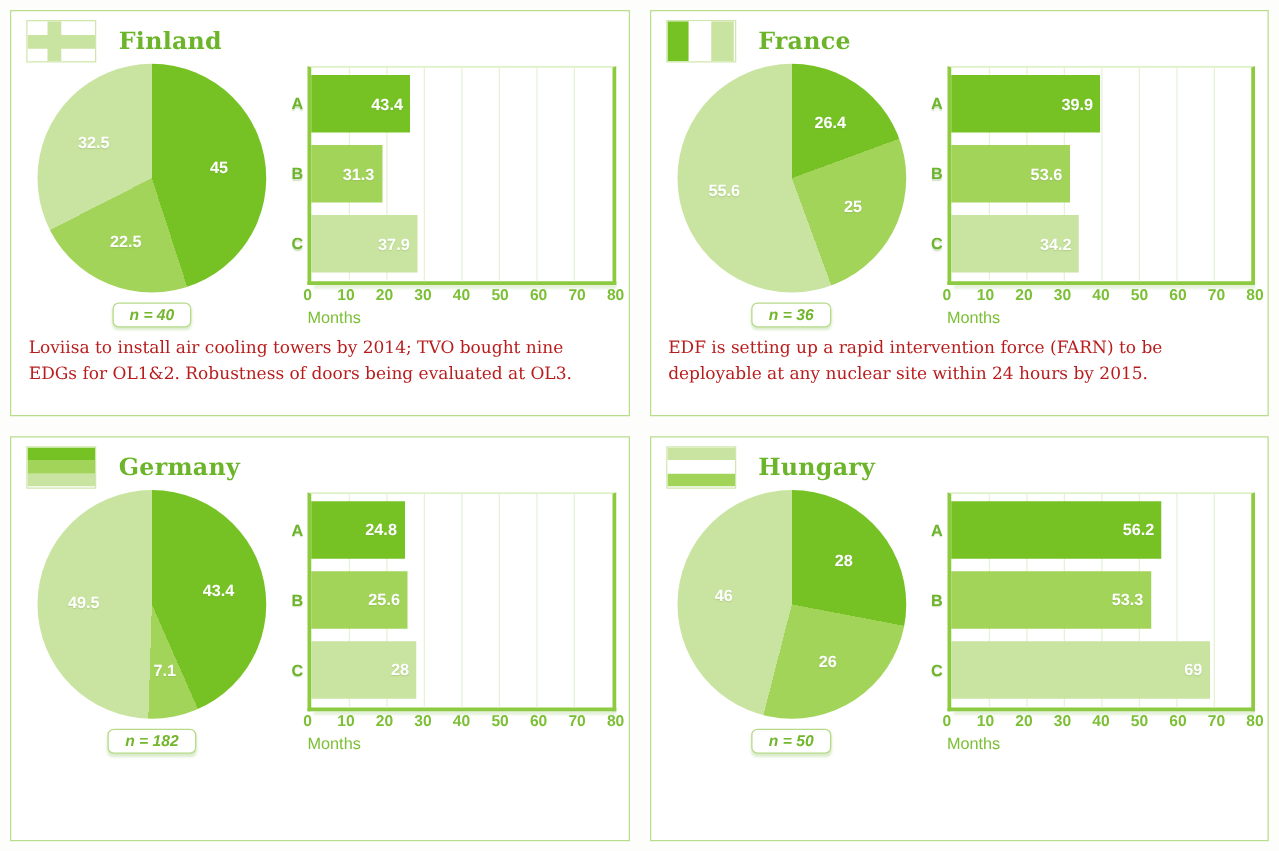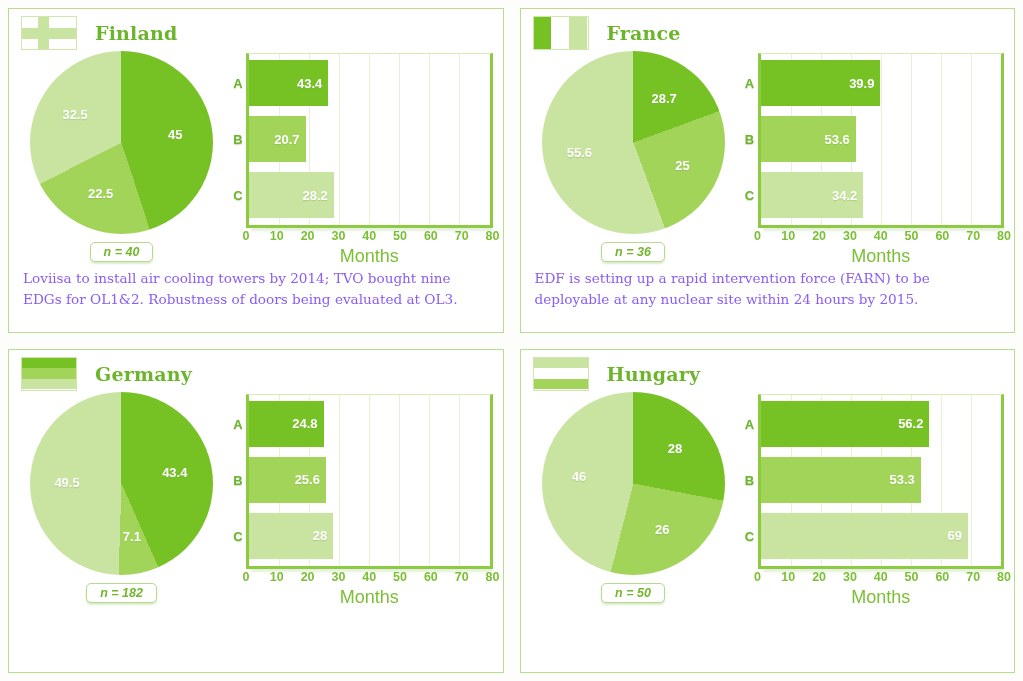--- a/index.html
+++ b/index.html
@@ -137,33 +137,33 @@
   }
   .tick{
     position:absolute;
     transform:translateX(-50%);
     font-size:12.5px;
     color:#7bbf35;
     font-weight:600;
     top:1px;
   }
   .axname{
-    text-align:center;
-    font-size:18px;
+    text-align:left;
+    font-size:13px;
     color:#7bbf35;
     margin-left:22px;
     margin-top:1px;
   }
   
   .caption{
     padding:6px 14px 0 14px;
     font-family:"DejaVu Serif","Liberation Serif",serif;
     font-size:13.6px;
     line-height:1.52;
-    color:#8b5cf6;
+    color:#b91c1c;
   }
 </style>
 </head>
 <body>
 
 <div class="grid" id="grid">
     <div class="panel">
       <div class="phead">
         <span class="flag">
           <span class="crossv" style="left:16px;width:11px;background:#c9e4a0"></span>
@@ -187,25 +187,25 @@
             <span class="gl" style="left:37.5%"></span>
             <span class="gl" style="left:50%"></span>
             <span class="gl" style="left:62.5%"></span>
             <span class="gl" style="left:75%"></span>
             <span class="gl" style="left:87.5%"></span>
             <div class="bar" style="top:6px;width:33.00%;background:#76c224">
               <span>43.4</span>
               <span class="rowlbl" style="top:50%">A</span>
             </div>
             <div class="bar" style="top:62px;width:23.50%;background:#a3d45a">
-              <span>20.7</span>
+              <span>31.3</span>
               <span class="rowlbl" style="top:50%">B</span>
             </div>
             <div class="bar" style="top:118px;width:35.25%;background:#c9e4a0">
-              <span>28.2</span>
+              <span>37.9</span>
               <span class="rowlbl" style="top:50%">C</span>
             </div>
           </div>
           <div class="ticks">
             <span class="tick" style="left:0.00%">0</span>
             <span class="tick" style="left:12.50%">10</span>
             <span class="tick" style="left:25.00%">20</span>
             <span class="tick" style="left:37.50%">30</span>
             <span class="tick" style="left:50.00%">40</span>
             <span class="tick" style="left:62.50%">50</span>
@@ -223,21 +223,21 @@
         <span class="flag">
           <span class="vb" style="left:0;width:33.33%;background:#76c224"></span>
           <span class="vb" style="left:33.33%;width:33.33%;background:#ffffff"></span>
           <span class="vb" style="left:66.66%;width:33.34%;background:#c9e4a0"></span>
         </span>
         <span class="ctitle">France</span>
       </div>
       <div class="pbody">
         <div class="pieWrap">
           <div class="pie" style="background:conic-gradient(from 0deg, #76c224 0.000deg 69.840deg, #a3d45a 69.840deg 159.840deg, #c9e4a0 159.840deg 360.000deg)">
-            <span class="pieLbl" style="left:67.04%;top:25.60%">28.7</span>
+            <span class="pieLbl" style="left:67.04%;top:25.60%">26.4</span>
             <span class="pieLbl" style="left:77.01%;top:62.50%">25</span>
             <span class="pieLbl" style="left:20.70%;top:55.21%">55.6</span>
           </div>
           <div class="nbadge">n = 36</div>
         </div>
         <div class="barWrap">
           <div class="plot">
             <span class="gl" style="left:12.5%"></span>
             <span class="gl" style="left:25%"></span>
             <span class="gl" style="left:37.5%"></span>

